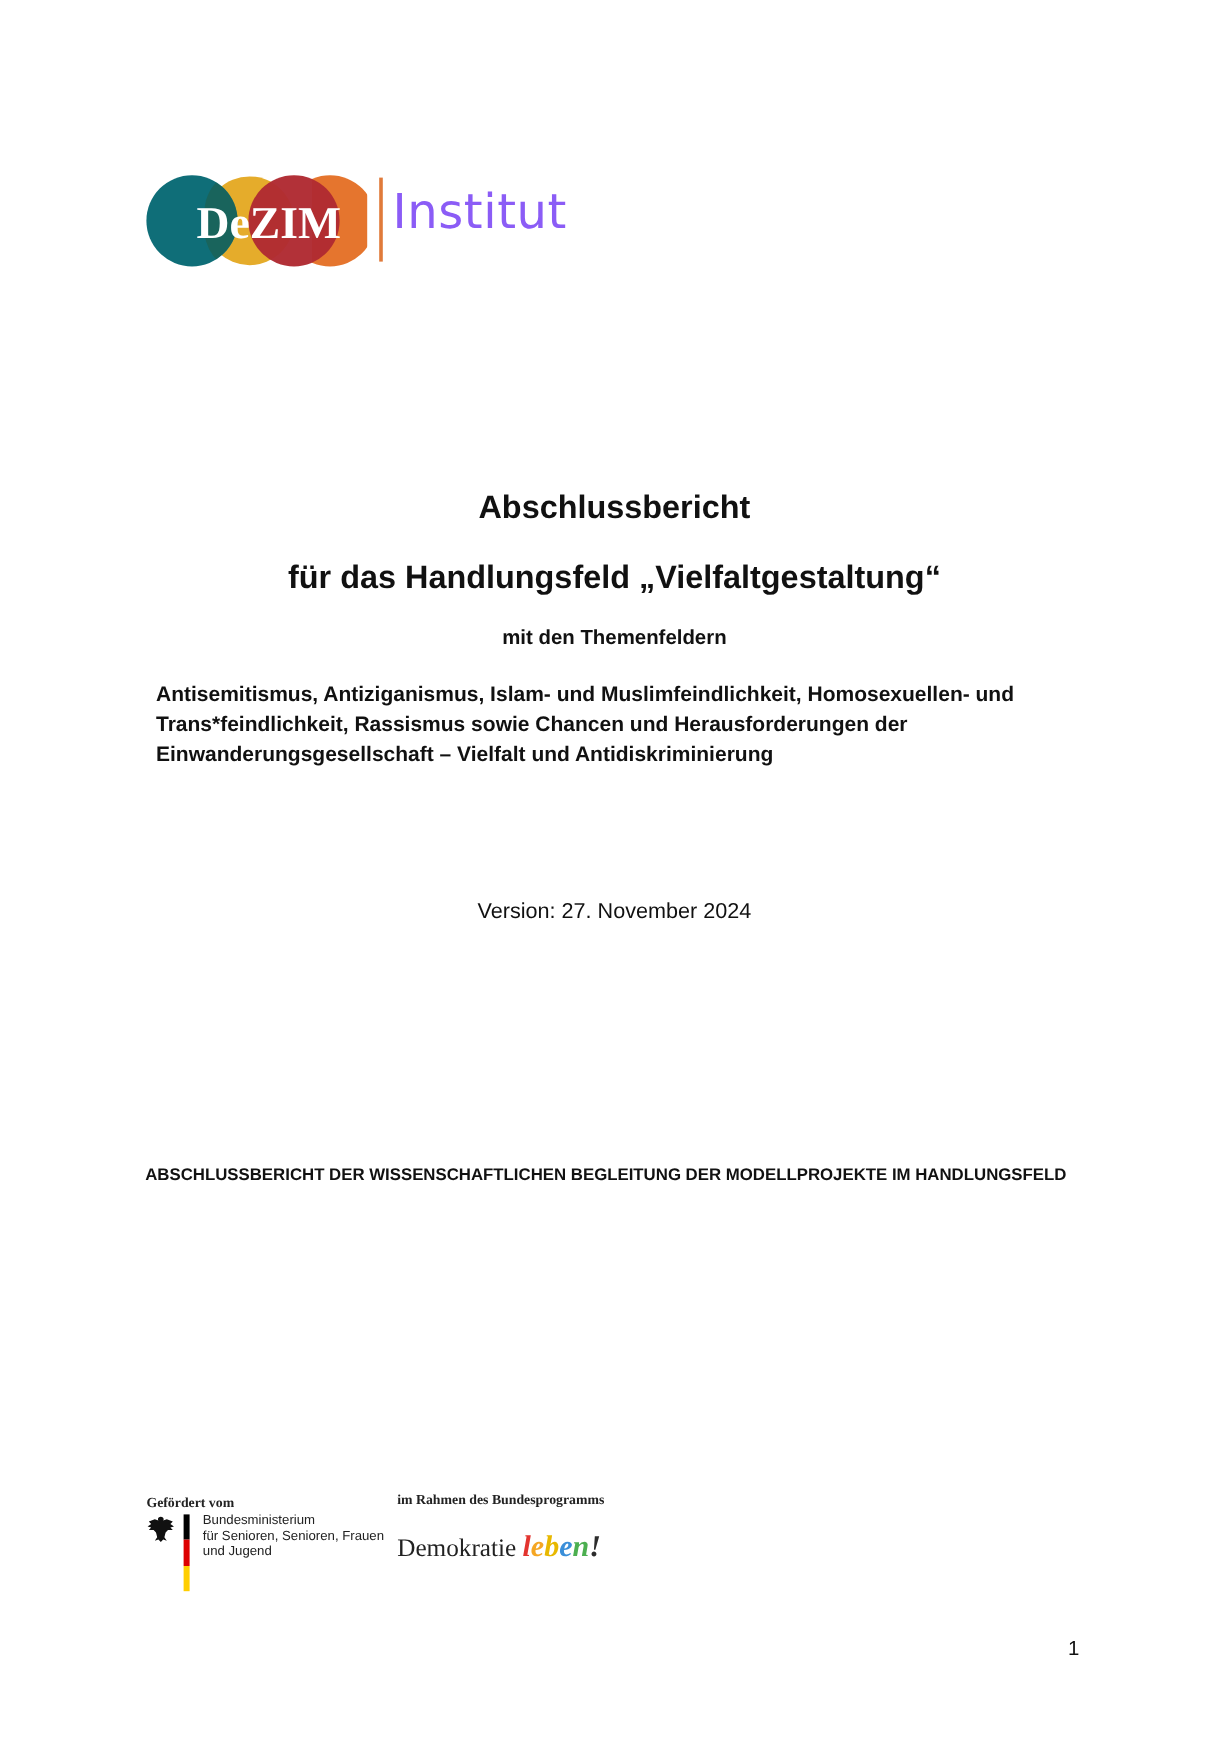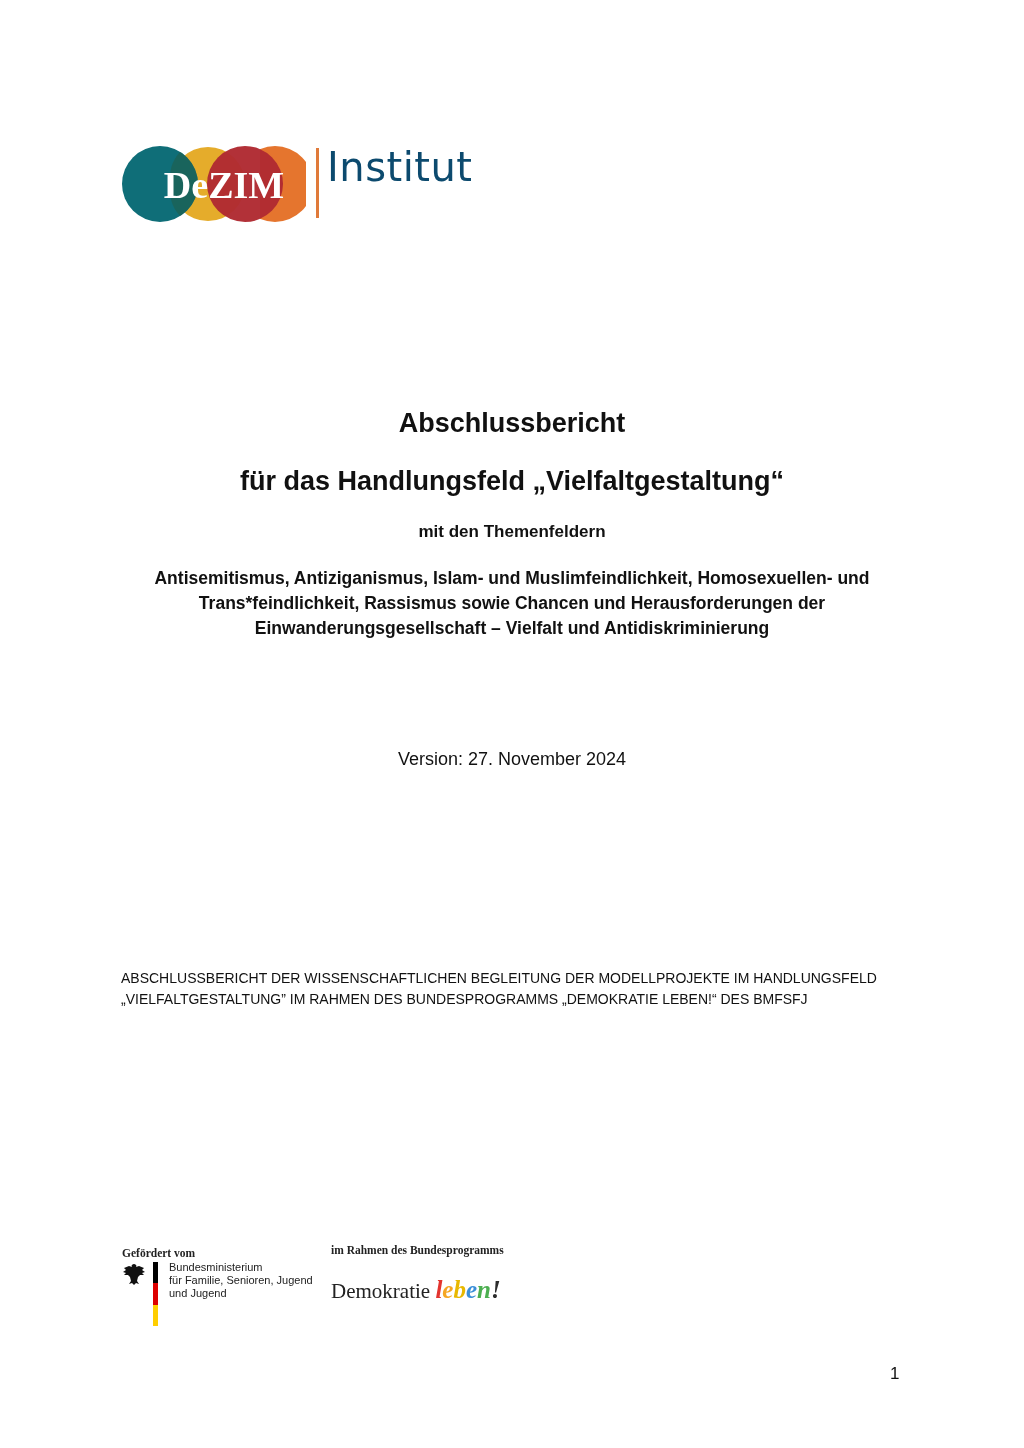--- a/index.html
+++ b/index.html
@@ -3,33 +3,33 @@
 <meta charset="utf-8">
 <style>
   html, body { margin:0; padding:0; background:#ffffff; }
   body { width:1024px; height:1448px; position:relative; overflow:hidden;
          font-family:"Liberation Sans", "DejaVu Sans", sans-serif; color:#111; }
   .abs { position:absolute; }
 
   
   .logo { left:120px; top:140px; width:360px; height:90px; }
   .logo svg { display:block; }
-  .logo-word { position:absolute; left:327px; top:144px; font-size:40px; color:#0c4a6e;
+  .logo-word { position:absolute; left:327px; top:154px; font-size:40px; color:#8b5cf6;
                font-family:"DejaVu Sans", sans-serif; letter-spacing:0.5px; }
 
   
   .center { left:0; width:1024px; text-align:center; }
   .title { top:408px; font-size:27px; font-weight:bold; }
   .subtitle { top:466px; font-size:27px; font-weight:bold; }
   .small-heading { top:522px; font-size:17px; font-weight:bold; }
-  .topics { left:130px; width:764px; top:566px; text-align:center; font-size:17.5px;
+  .topics { left:130px; width:764px; top:566px; font-size:17.5px;
             font-weight:bold; line-height:25px; }
   .version { top:749px; font-size:18px; }
 
-  .desc { left:121px; top:968px; width:800px; font-size:14px; line-height:21px; }
+  .desc { left:121px; top:968px; width:800px; font-size:14px; line-height:21px;font-weight:bold; }
   .desc div { white-space:nowrap; }
 
   .funded-label { left:122px; top:1228px; font-size:11.5px; font-weight:bold;
                   font-family:"Liberation Serif", serif; color:#222;margin-top:19px; }
   .program-label { left:331px; top:1244px; font-size:11.5px; font-weight:bold;
                    font-family:"Liberation Serif", serif; color:#222; }
 
   .eagle { left:121px; top:1262px; width:26px; height:24px; }
   .flag { left:153px; top:1262px; width:5px; height:64px; }
   .flag div { width:5px; height:33.3%; }
@@ -63,39 +63,38 @@
 
 <div class="abs center title">Abschlussbericht</div>
 <div class="abs center subtitle">für das Handlungsfeld „Vielfaltgestaltung“</div>
 <div class="abs center small-heading">mit den Themenfeldern</div>
 <div class="abs topics">Antisemitismus, Antiziganismus, Islam- und Muslimfeindlichkeit, Homosexuellen- und Trans*feindlichkeit, Rassismus sowie Chancen und Herausforderungen der Einwanderungsgesellschaft – Vielfalt und Antidiskriminierung</div>
 
 <div class="abs center version">Version: 27. November 2024</div>
 
 <div class="abs desc">
   <div>ABSCHLUSSBERICHT DER WISSENSCHAFTLICHEN BEGLEITUNG DER MODELLPROJEKTE IM HANDLUNGSFELD</div>
-  <div>„VIELFALTGESTALTUNG” IM RAHMEN DES BUNDESPROGRAMMS „DEMOKRATIE LEBEN!“ DES BMFSFJ</div>
 </div>
 
 <div class="abs funded-label">Gefördert vom</div>
 <div class="abs program-label">im Rahmen des Bundesprogramms</div>
 
 <div class="abs eagle">
   <svg width="26" height="24" viewBox="0 0 26 24">
     <path d="M13 2 C11 2 10 4 11 5 L8 4 L3 6 L5 8 L2 10 L5 11 L3 13 L7 13 L9 15 L10 19 L8 22 L11 21 L13 23 L15 21 L18 22 L16 19 L17 15 L19 13 L23 13 L21 11 L24 10 L21 8 L23 6 L18 4 L15 5 C16 4 15 2 13 2 Z" fill="#111"></path>
   </svg>
 </div>
 <div class="abs flag">
   <div style="background:#000000;"></div>
   <div style="background:#dd0000;"></div>
   <div style="background:#ffce00;"></div>
 </div>
 <div class="abs ministry">
   <div>Bundesministerium</div>
-  <div>für Familie, Senioren, Jugend</div>
+  <div>für Senioren, Senioren, Frauen</div>
   <div>und Jugend</div>
 </div>
 
 <div class="abs dl">
   <span>Demokratie</span>
   <span class="leben"><span style="color:#e3342f">l</span><span style="color:#f5a623">e</span><span style="color:#e8b800">b</span><span style="color:#3b8fd9">e</span><span style="color:#4caf50">n</span><span style="color:#2c2c2c">!</span></span>
 </div>
 
 <div class="abs page-number">1</div>
 

